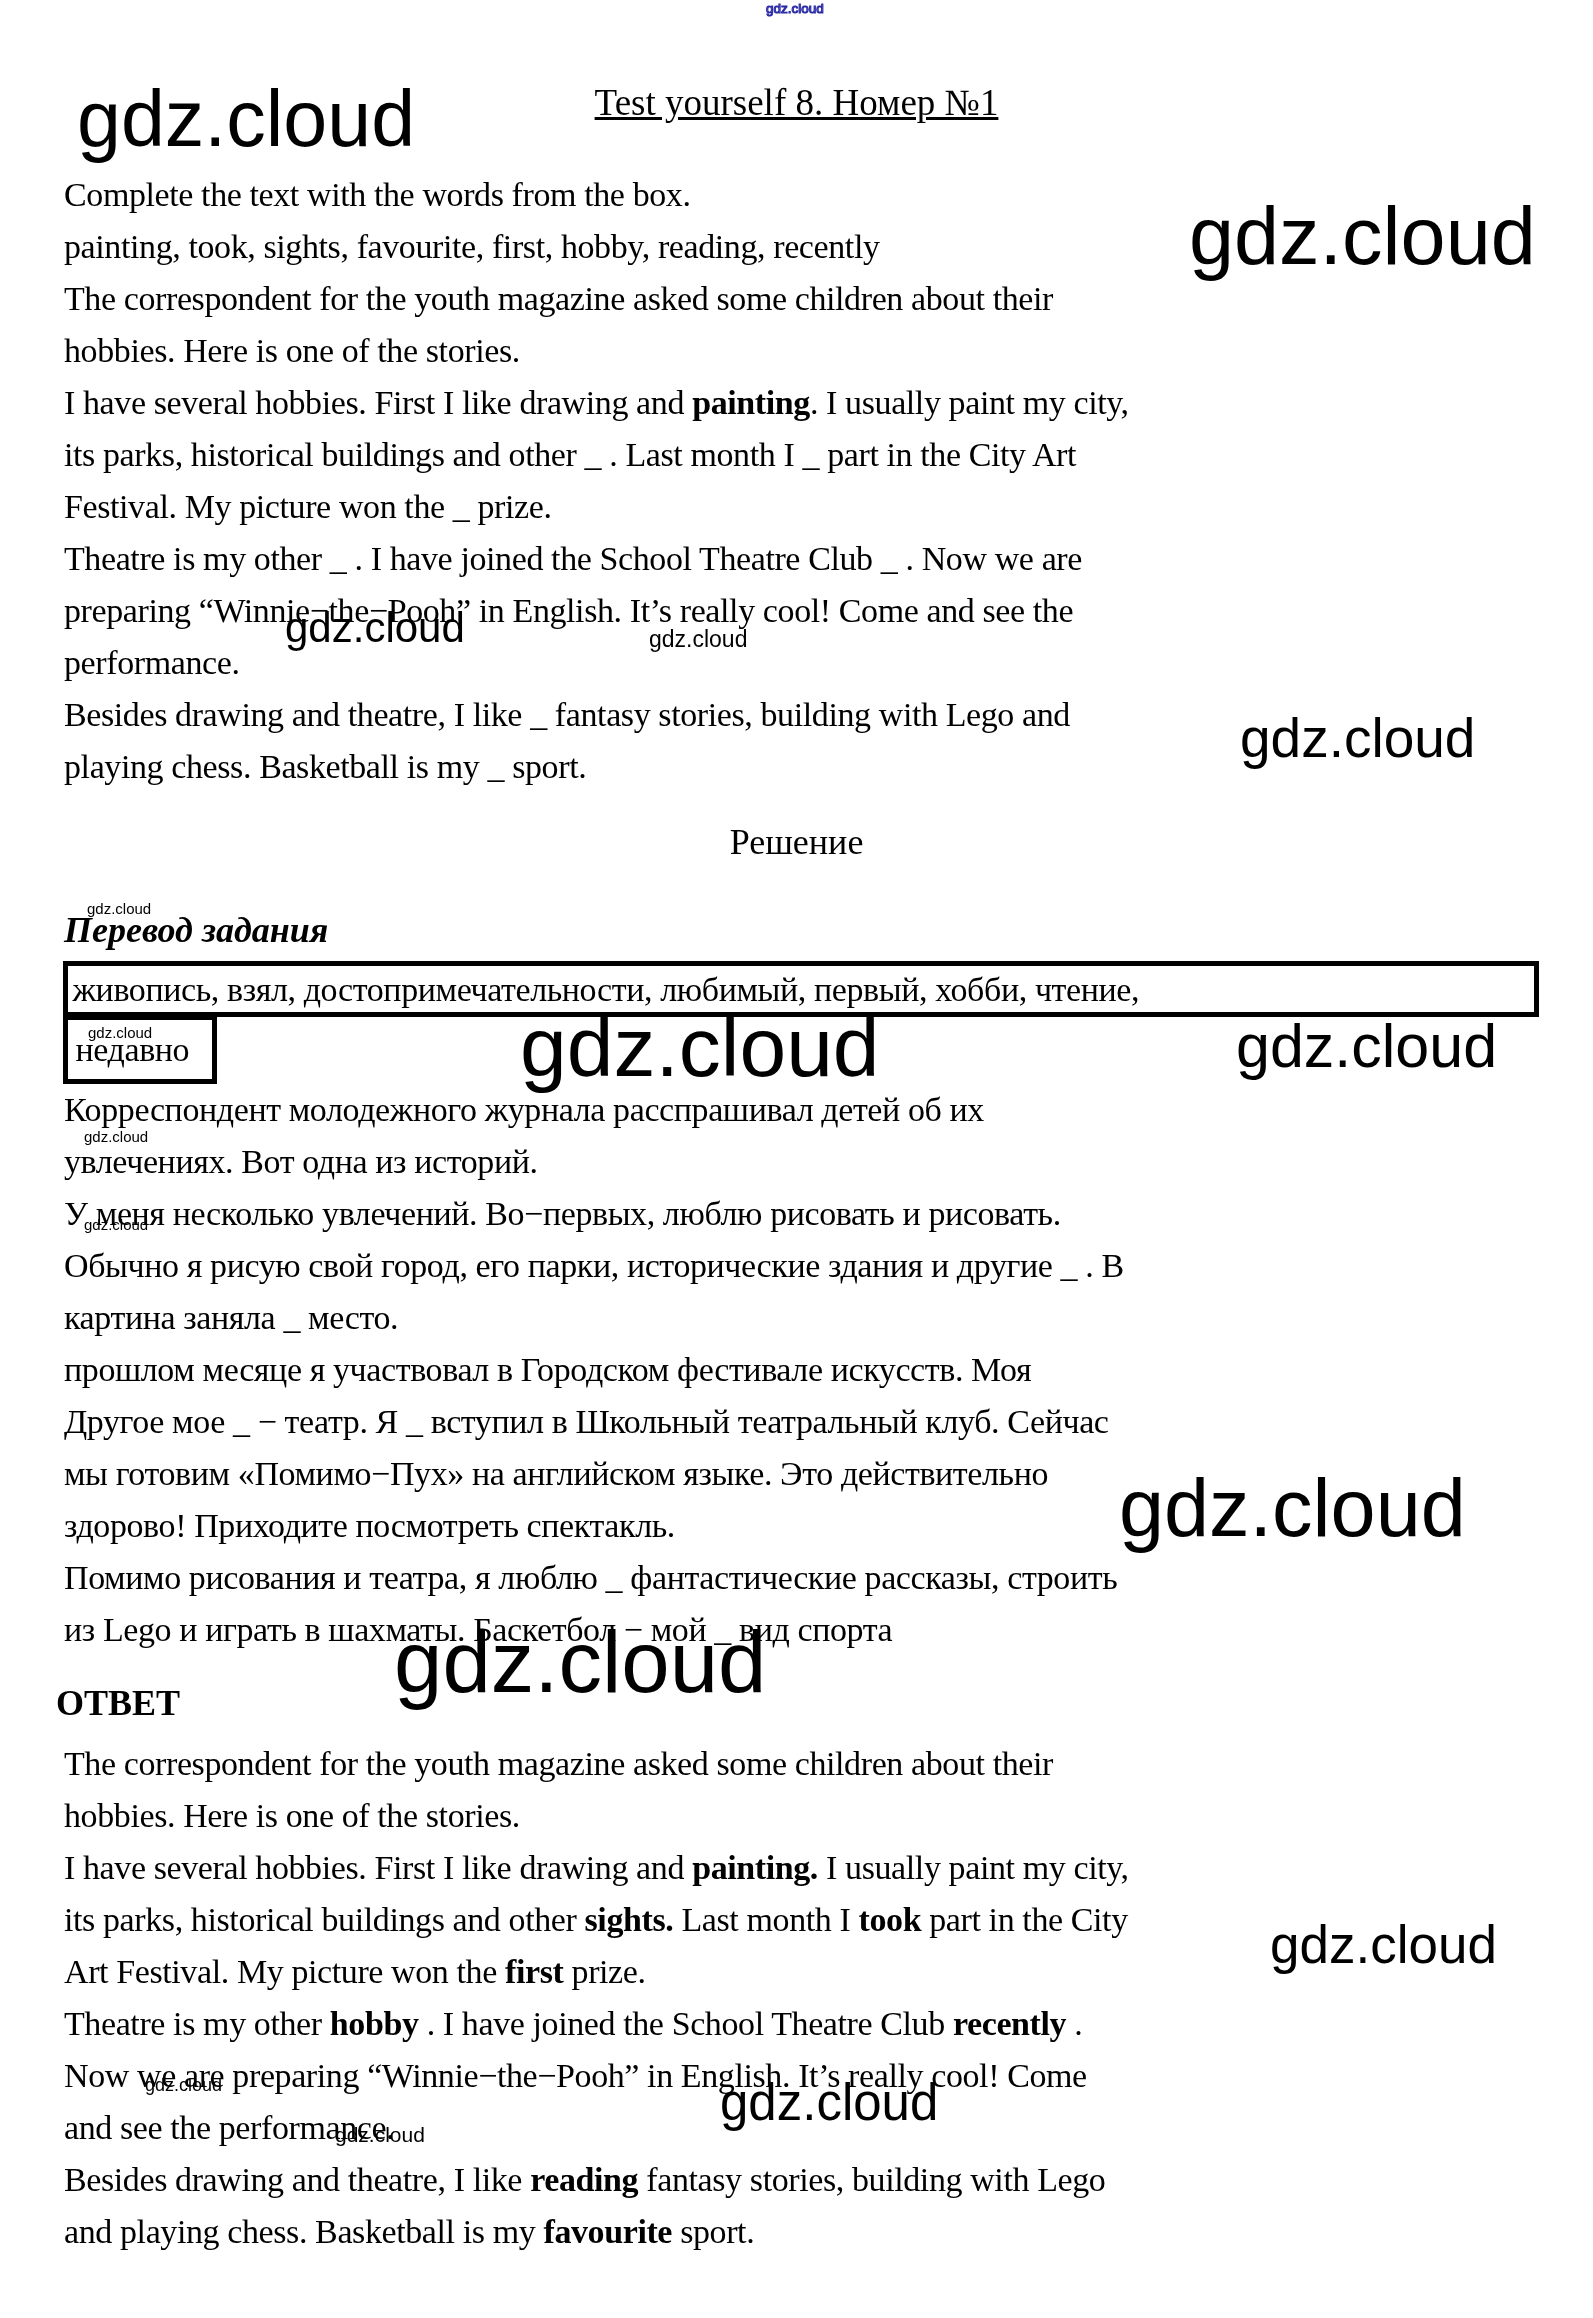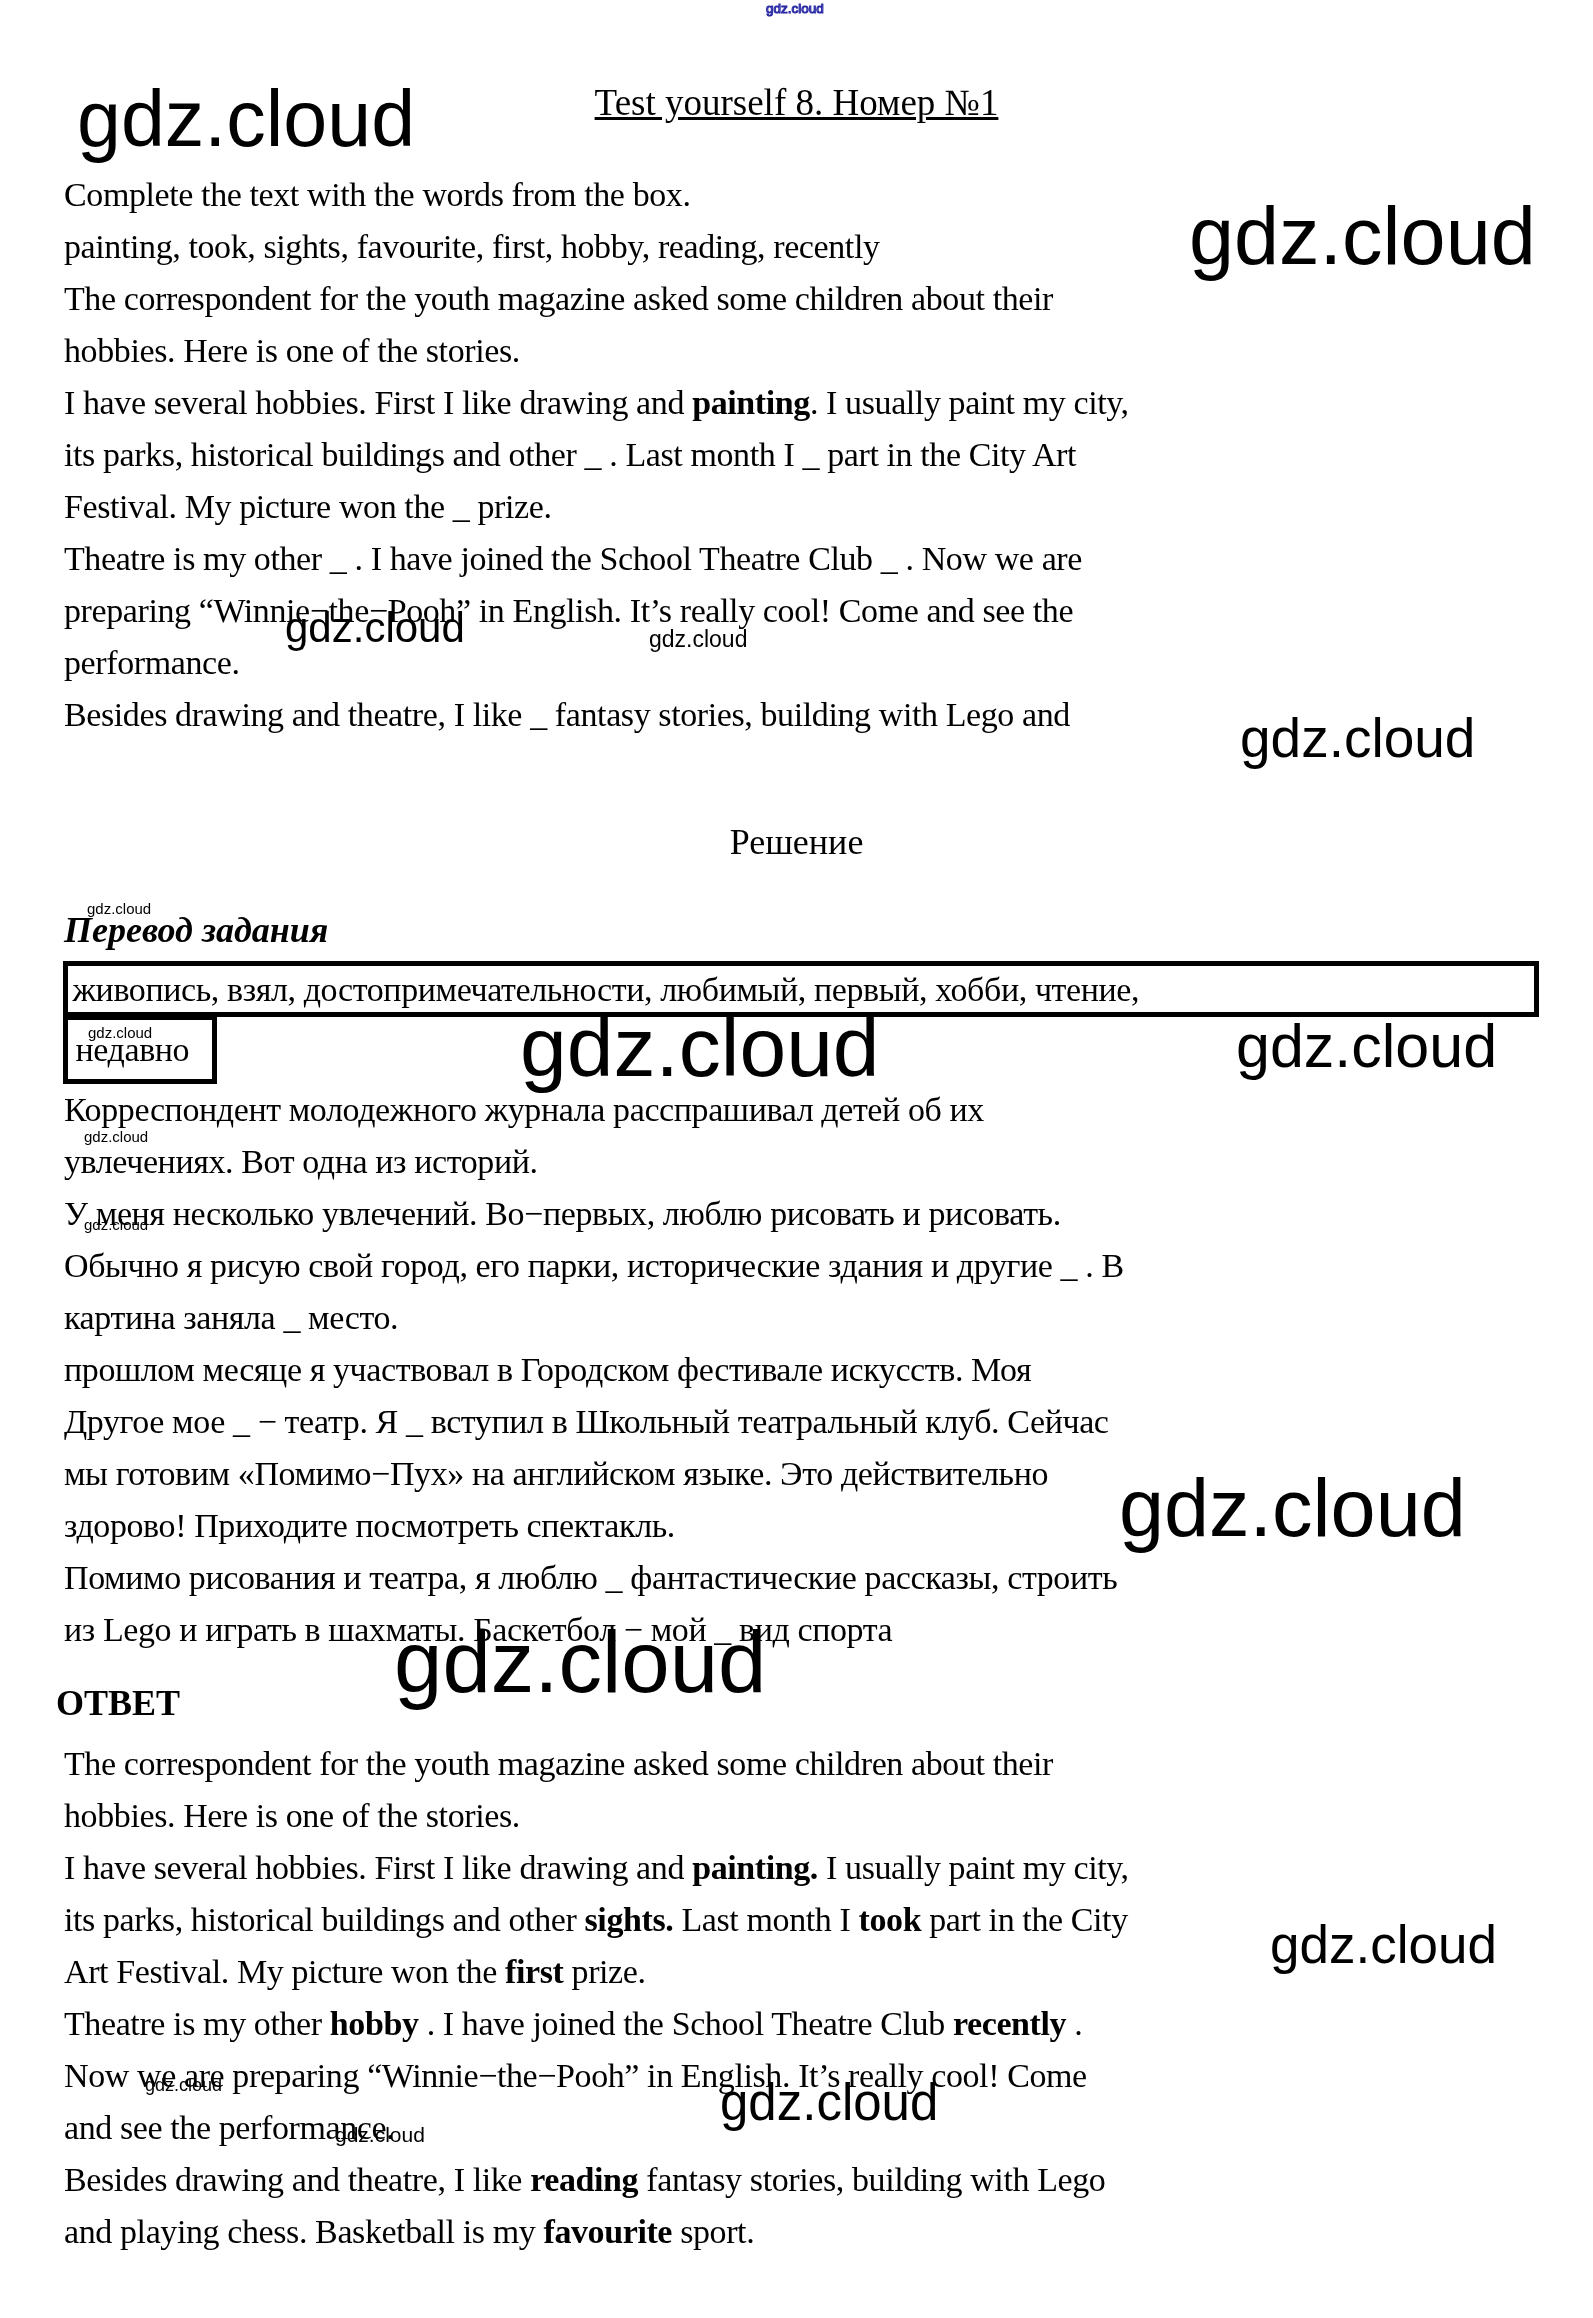--- a/index.html
+++ b/index.html
@@ -108,20 +108,21 @@
         <div class="line"><span>painting, took, sights, favourite, first, hobby, reading, recently</span></div>
         <div class="line"><span>The correspondent for the youth magazine asked some children about their</span></div>
         <div class="line"><span>hobbies. Here is one of the stories.</span></div>
         <div class="line"><span>I have several hobbies. First I like drawing and </span><span class="b">painting</span><span>. I usually paint my city,</span></div>
         <div class="line"><span>its parks, historical buildings and other _ . Last month I _ part in the City Art</span></div>
         <div class="line"><span>Festival. My picture won the _ prize.</span></div>
         <div class="line"><span>Theatre is my other _ . I have joined the School Theatre Club _ . Now we are</span></div>
         <div class="line"><span>preparing “Winnie−the−Pooh” in English. It’s really cool! Come and see the</span></div>
         <div class="line"><span>performance.</span></div>
         <div class="line"><span>Besides drawing and theatre, I like _ fantasy stories, building with Lego and</span></div>
+        <div class="line"><span>playing chess. Basketball is my _ sport.</span></div>
       </div>
 
     <div class="h-solution">Решение</div>
 
     <div class="h-translation">Перевод задания</div>
 
     <div class="word-box1">
       <div class="boxline">
         <span>живопись, взял, достопримечательности, любимый, первый, хобби, чтение,</span>
       </div>

